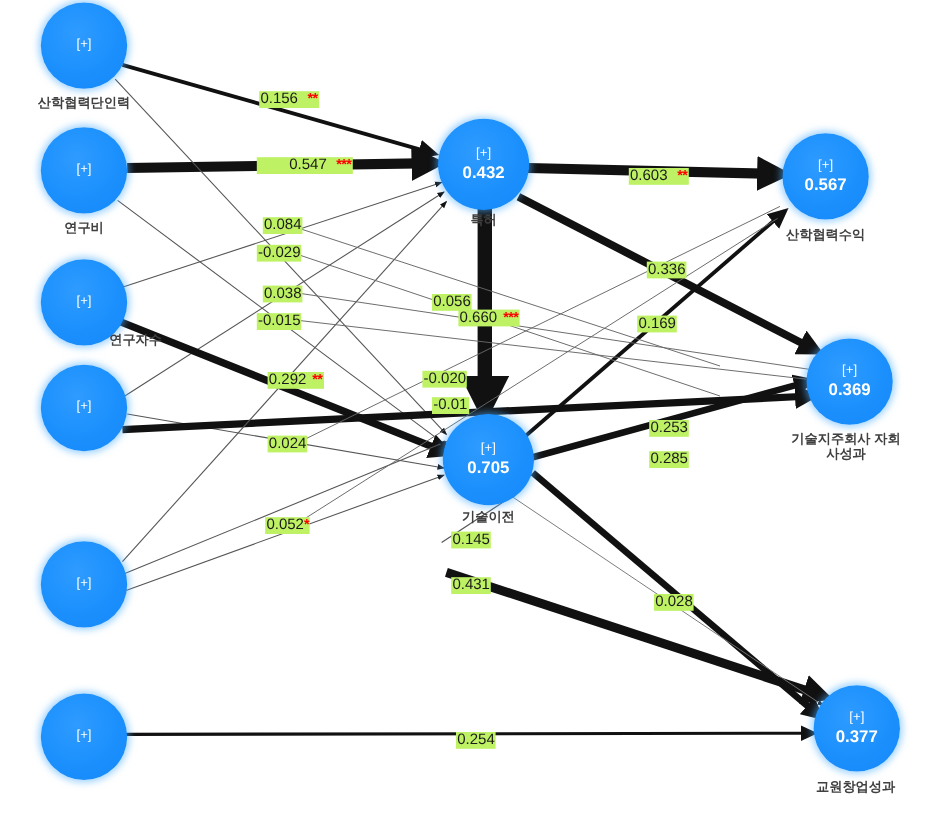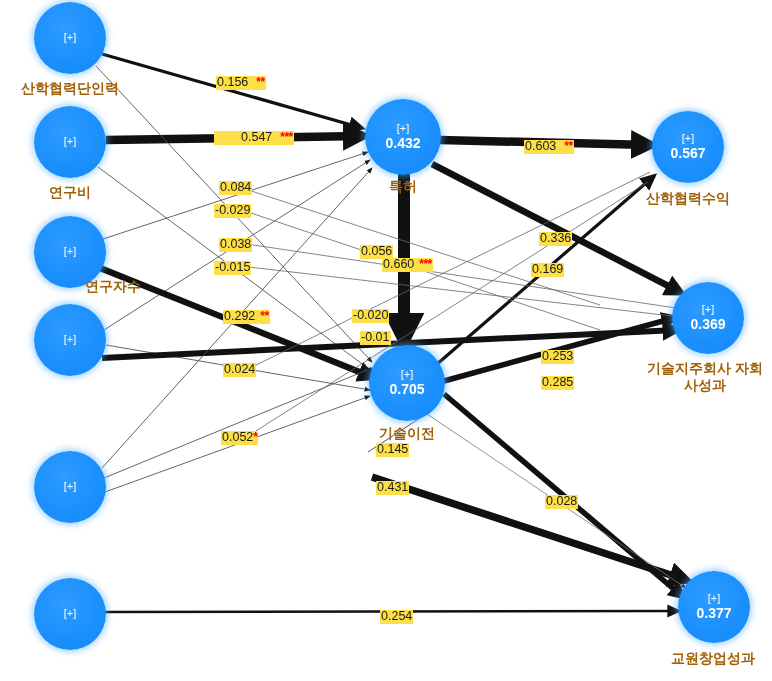--- a/index.html
+++ b/index.html
@@ -7,23 +7,23 @@
   #canvas{position:relative;width:772px;height:681px;background:#fff;overflow:hidden;}
   svg#paths{position:absolute;left:0;top:0;width:772px;height:681px;}
   .node{position:absolute;border-radius:50%;
         background:radial-gradient(circle at 42% 36%, #2e9bff 0%, #1b90fd 55%, #1287f7 100%);
         box-shadow:0 0 6px 2px rgba(80,175,255,0.55);
         display:flex;flex-direction:column;align-items:center;justify-content:center;
         color:#ffffff;text-align:center;line-height:1.05;z-index:3;}
   .node .plus{font-size:11px;font-weight:400;letter-spacing:0px;margin-bottom:1px;}
   .node .r2{font-size:14px;font-weight:700;}
   .node.exo .plus{margin-bottom:0;}
-  .nodelabel{position:absolute;text-align:center;font-size:14px;font-weight:700;
-             color:#a16207;line-height:1.18;z-index:4;white-space:pre-line;}
-  .coef{position:absolute;font-size:12.5px;color:#1a1a1a;background:#fde047;
+  .nodelabel{position:absolute;text-align:center;font-size:11px;font-weight:700;
+             color:#404040;line-height:1.18;z-index:4;white-space:pre-line;}
+  .coef{position:absolute;font-size:12.5px;color:#1a1a1a;background:#bef264;
         padding:0 1px;white-space:nowrap;z-index:5;line-height:1.1;}
   .coef .sig{color:#ff0000;font-weight:700;font-size:12px;letter-spacing:-0.5px;}
   .coef .sig.gap{margin-left:5px;}
   .coef .sig.gap2{margin-left:8px;}
 </style>
 </head>
 <body>
 
 <div id="canvas">
 
@@ -157,21 +157,21 @@
   <div class="coef" style="left: 219px; top: 238px;"><span>0.038</span><span class="sig"></span></div>
   <div class="coef" style="left: 214px; top: 261px;"><span>-0.015</span><span class="sig"></span></div>
   <div class="coef" style="left: 223px; top: 310px;"><span>0.292</span><span class="sig gap">**</span></div>
   <div class="coef" style="left: 223px; top: 363px;"><span>0.024</span><span class="sig"></span></div>
   <div class="coef" style="left: 221px; top: 431px;"><span>0.052</span><span class="sig">*</span></div>
   <div class="coef" style="left: 360px; top: 245px;"><span>0.056</span><span class="sig"></span></div>
   <div class="coef" style="left: 352px; top: 309px;"><span>-0.020</span><span class="sig"></span></div>
   <div class="coef" style="left: 360px; top: 331px;"><span>-0.01</span><span class="sig"></span></div>
   <div class="coef" style="left: 382px; top: 258px;"><span>0.660</span><span class="sig gap">***</span></div>
   <div class="coef" style="left: 524px; top: 140px;"><span>0.603</span><span class="sig gap2">**</span></div>
-  <div class="coef" style="left: 539px; top: 232px;"><span>0.336</span><span class="sig"></span></div>
+  <div class="coef" style="left: 539px; top: 218px;"><span>0.336</span><span class="sig"></span></div>
   <div class="coef" style="left: 531px; top: 263px;"><span>0.169</span><span class="sig"></span></div>
   <div class="coef" style="left: 541px; top: 350px;"><span>0.253</span><span class="sig"></span></div>
   <div class="coef" style="left: 541px; top: 376px;"><span>0.285</span><span class="sig"></span></div>
   <div class="coef" style="left: 376px; top: 443px;"><span>0.145</span><span class="sig"></span></div>
   <div class="coef" style="left: 376px; top: 481px;"><span>0.431</span><span class="sig"></span></div>
   <div class="coef" style="left: 545px; top: 495px;"><span>0.028</span><span class="sig"></span></div>
   <div class="coef" style="left: 380px; top: 610px;"><span>0.254</span><span class="sig"></span></div>
 
 </div>
 

